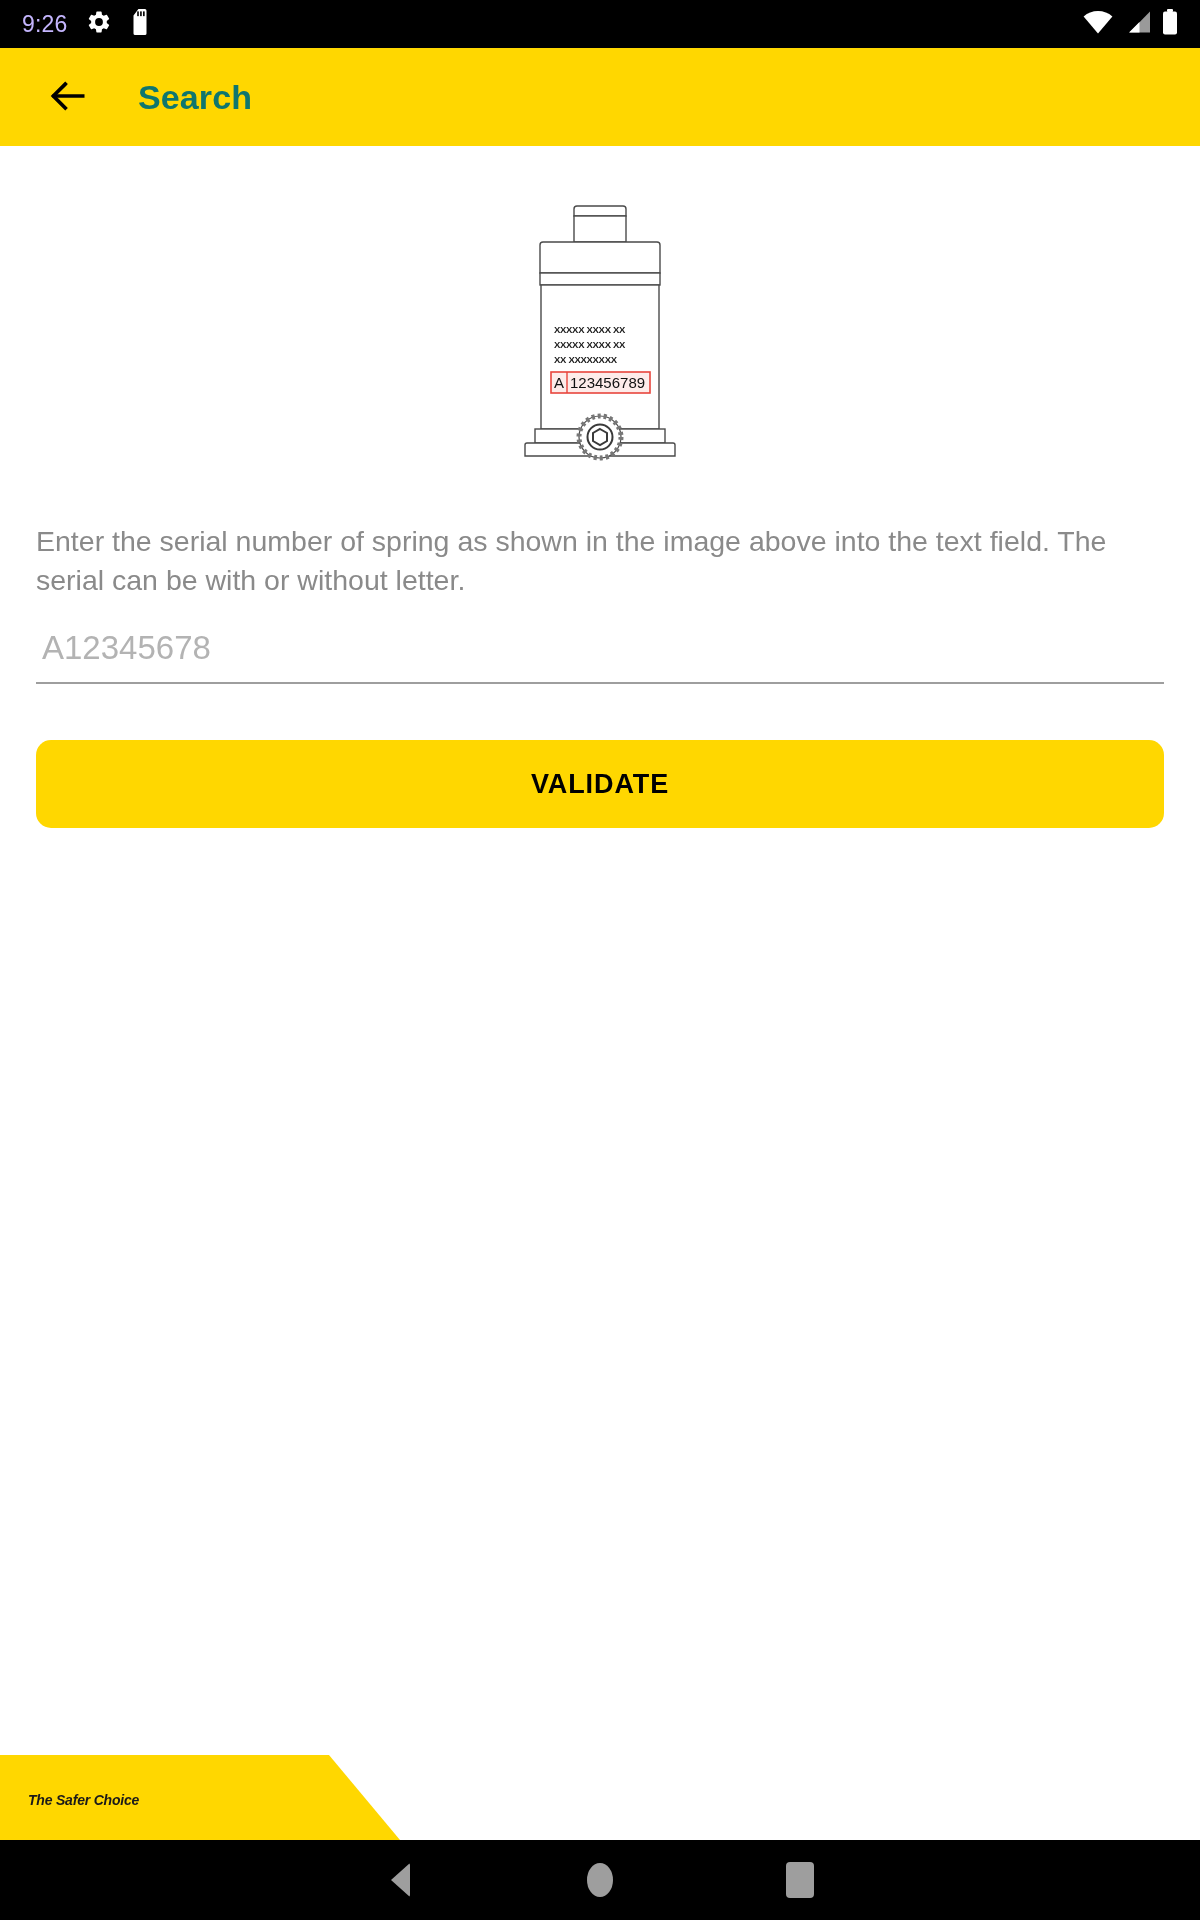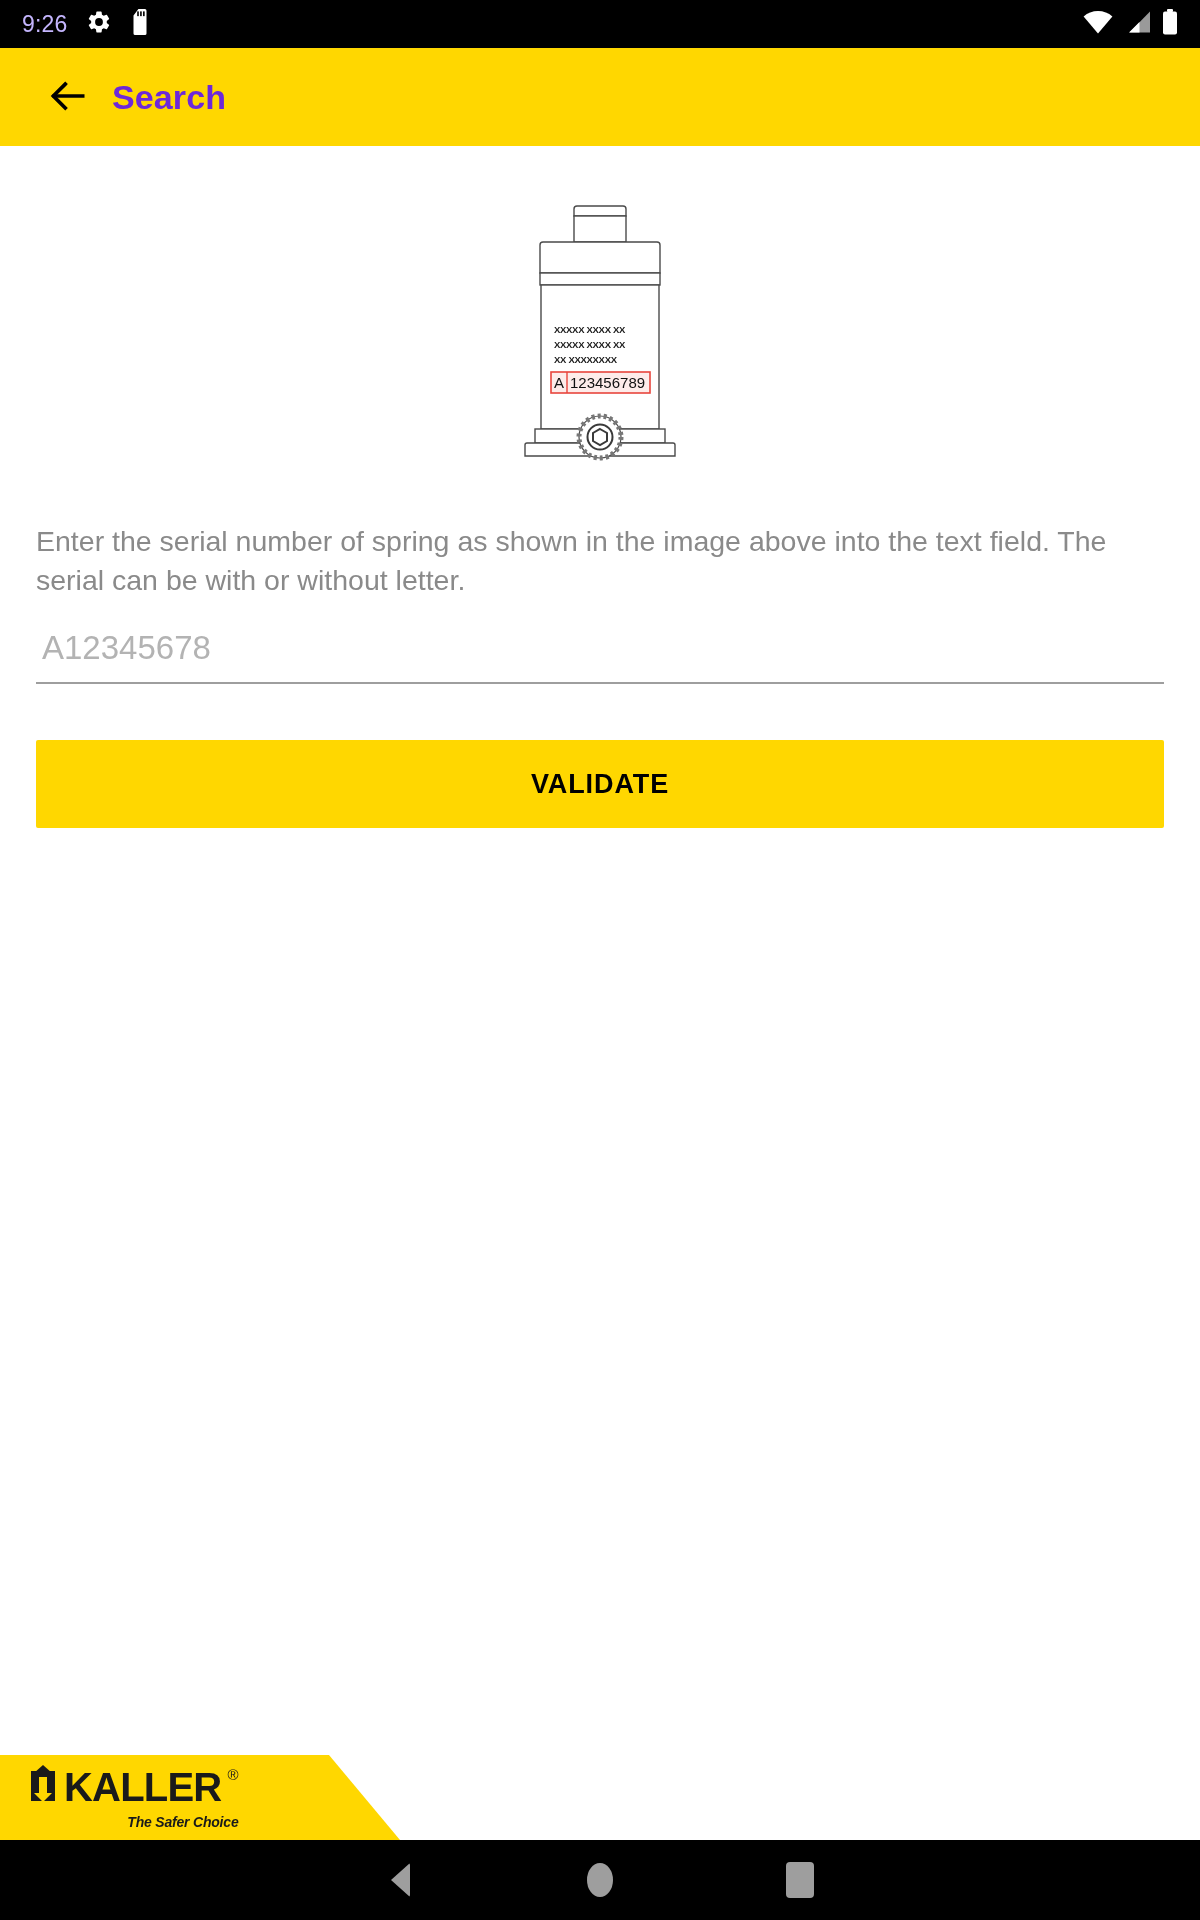--- a/index.html
+++ b/index.html
@@ -37,22 +37,22 @@
     display:flex; align-items:center;
     padding-left:40px;
     flex:0 0 auto;
   }
   .back-btn {
     width:56px; height:56px;
     display:flex; align-items:center; justify-content:center;
     cursor:pointer; background:transparent; border:none;
   }
   .appbar-title {
-    color:#6d28d9; font-size:34px; font-weight:700;
-    margin-left:16px; letter-spacing:.1px;
+    color:#0f766e; font-size:34px; font-weight:700;
+    margin-left:42px; letter-spacing:.1px;
   }
 
   
   .content {
     flex:1 1 auto; position:relative;
     padding:0 36px;
   }
 
   .spring-wrap {
     display:flex; justify-content:center;
@@ -79,21 +79,21 @@
     border-bottom:2px solid #9e9e9e;
     font-family:"Liberation Sans", sans-serif;
     font-size:33px; color:#ef4444;
     padding:0 6px 8px 6px;
   }
   .serial-input::placeholder { color:#b3b3b3; }
 
   .validate-btn {
     margin-top:56px;
     width:100%; height:88px;
-    background:#ffd700; border:none; border-radius:2px;
+    background:#ffd700; border:none; border-radius:15px;
     font-family:"Liberation Sans", sans-serif;
     font-size:27px; font-weight:700; letter-spacing:.9px;
     color:#000000; cursor:pointer;
     display:flex; align-items:center; justify-content:center;
   }
 
   
   .brand-banner {
     position:absolute; left:0; bottom:0;
     width:400px; height:85px;
@@ -246,30 +246,20 @@
 
     <div class="field-wrap">
       <input class="serial-input" type="text" placeholder="A12345678" style="">
     </div>
 
     <button class="validate-btn">VALIDATE</button>
 
     <div class="brand-banner">
       <div class="brand-shape"></div>
       <div class="brand-inner">
-        <div class="brand-row">
-          <span>
-            <svg width="30" height="40" viewBox="0 0 30 40" fill="#1a1a1a">
-              <path d="M3 6 h24 v30 a0 0 0 0 1 0 0 h-24 z M15 0 l9 8 h-18 z"></path>
-              <path d="M11 12 h8 v16 l5 0 l-9 9 l-9 -9 l5 0 z" fill="#ffd700"></path>
-            </svg>
-          </span>
-          <span class="brand-word">KALLER</span>
-          <span class="brand-reg">®</span>
-        </div>
         <div class="brand-tag">The Safer Choice</div>
       </div>
     </div>
 
   </div>
 
   <div class="navbar">
     <div class="nav-slot">
       <span class="nav-back"></span>
     </div>

